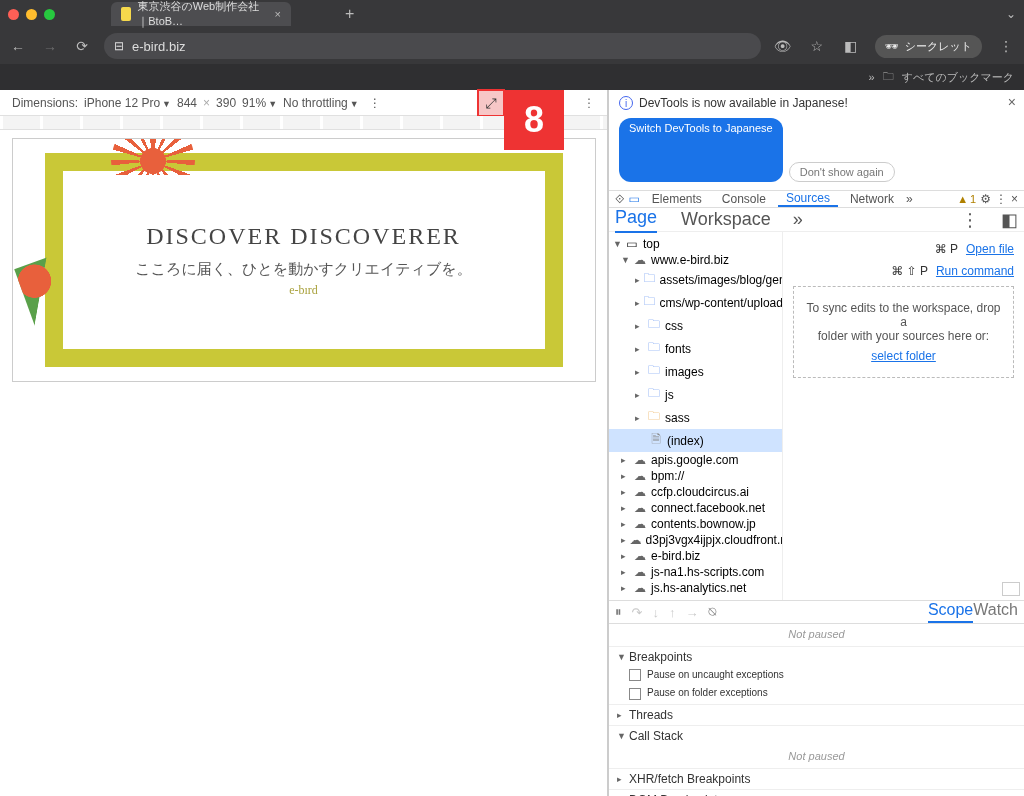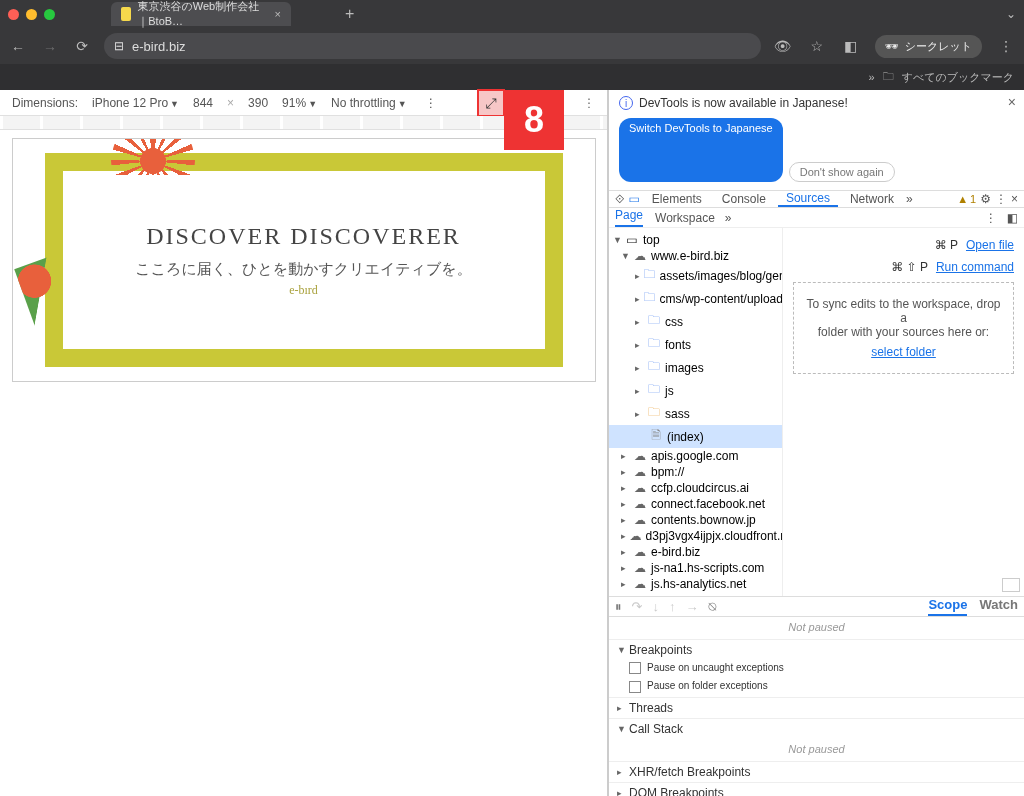--- a/index.html
+++ b/index.html
@@ -23,21 +23,21 @@
   .site-icon { font-size: 12px; }
   .right-icons { display: flex; gap: 14px; align-items: center; }
   .incognito { background: #555; color:#eee; padding: 4px 10px; border-radius: 16px; font-size: 11px; display:flex; align-items:center; gap:6px; }
   .bookmarks-bar { background: #2f2f31; height: 26px; display: flex; align-items: center; justify-content: flex-end; color: #bbb; padding: 0 10px; font-size: 11px; gap: 8px; }
 
   
   .split { display: flex; height: calc(796px - 28px - 36px - 26px); }
 
   
   .left { width: 608px; border-right: 1px solid #ccc; display: flex; flex-direction: column; background: #fff; }
-  .device-bar { height: 26px; border-bottom: 1px solid #e0e0e0; display: flex; align-items: center; padding: 0 12px; gap: 14px; font-size: 12px; color: #555; position: relative; }
+  .device-bar { height: 26px; border-bottom: 1px solid #e0e0e0; display: flex; align-items: center; padding: 0 12px; gap: 6px; font-size: 12px; color: #555; position: relative; }
   .device-bar .sep { color:#aaa; }
   .device-bar .chev { font-size: 9px; margin-left:2px; }
   .device-bar .more { margin-left: auto; color: #666; }
   .rotate-box { position:absolute; right: 102px; top:-1px; width: 28px; height: 28px; border:2px solid #e33; background:#f7c7c7; display:flex; align-items:center; justify-content:center; font-size:14px; color:#333; }
   .red-badge { position:absolute; left: 504px; top: 0px; background:#e33; color:#fff; width:60px; height:60px; font-size:36px; font-weight:600; display:flex; align-items:center; justify-content:center; z-index:5; }
   .ruler { height: 14px; border-bottom:1px solid #e0e0e0; background:repeating-linear-gradient(to right,#fff 0 3px,#f4f4f4 3px 40px); position:relative; }
   .viewport { padding: 8px; display:flex; justify-content:center; }
   .frame { width: 584px; height: 244px; border:1px solid #ccc; background: linear-gradient(#fff,#fff); position:relative; overflow:hidden; }
   .frame-border { position:absolute; inset:14px 32px 14px 32px; border:18px solid #c9c837; }
   .frame-inner { position:absolute; inset:36px 54px; background:#fff; display:flex; flex-direction:column; align-items:center; justify-content:center; font-family: Georgia, 'Times New Roman', serif; color:#444; text-align:center; }
@@ -55,21 +55,21 @@
   .notice .info-icon { width:14px;height:14px;border:1px solid #46e;border-radius:50%;color:#46e;font-size:10px;display:flex;align-items:center;justify-content:center; }
   .notice .close { position:absolute; right:8px; top:4px; color:#666; font-size:14px; }
   .chips { padding: 4px 10px 8px 10px; display:flex; gap:6px; flex-wrap:wrap; }
   .chip-blue { background:#1a73e8; color:#fff; padding:4px 10px; border-radius:12px; font-size:11px; }
   .chip-grey { border:1px solid #ccc; color:#777; padding:3px 10px; border-radius:12px; font-size:11px;margin-top:44px; }
   .dt-tabs { border-top:1px solid #ddd; border-bottom:1px solid #ddd; display:flex; align-items:center; height:26px; padding:0 6px; gap:4px; font-size:12px; color:#555; }
   .dt-tabs .tabitem { padding:0 8px; height:100%; display:flex; align-items:center; }
   .dt-tabs .active { color:#1a73e8; border-bottom:2px solid #1a73e8; }
   .dt-tabs .spacer { flex:1; }
   .warn-badge { color:#b08000; display:flex; align-items:center; gap:2px; font-size:11px; }
-  .dt-subtabs { display:flex; align-items:center; height:24px; border-bottom:1px solid #eee; padding:0 6px; font-size:12px; color:#555; gap:4px; }
+  .dt-subtabs { display:flex; align-items:center; height:24px; border-bottom:1px solid #eee; padding:0 6px; font-size:18px; color:#555; gap:16px; }
   .dt-subtabs .active { color:#1a73e8; border-bottom:2px solid #1a73e8; padding-bottom:3px; }
   .sources-body { display:flex; flex:0 0 300px; border-bottom:1px solid #ddd; }
   .tree { width:174px; border-right:1px solid #eee; padding:4px 0; font-size:12px; overflow:auto; }
   .tree-row { display:flex; align-items:center; gap:4px; padding:1px 4px; white-space:nowrap; }
   .tree-row.indent1 { padding-left: 12px; }
   .tree-row.indent2 { padding-left: 26px; }
   .tree-row.indent3 { padding-left: 40px; }
   .tree-row.sel { background:#cfe3ff; }
   .tri { width:8px; color:#666; font-size:9px; }
   .fico { width:14px; text-align:center; }
@@ -77,21 +77,21 @@
   .folder { color:#5b8def; }
   .folder-or { color:#e8a33d; }
   .file { color:#888; }
   .right-pane { flex:1; padding:10px; font-size:12px; color:#333; display:flex; flex-direction:column; gap:8px; position:relative; }
   .kbd-row { display:flex; justify-content:flex-end; gap:8px; align-items:center; }
   .dropzone { border:1px dashed #bbb; padding:14px 10px; text-align:center; color:#555; font-size:12px; }
   .link { color:#1a73e8; text-decoration:underline; }
   .corner-btn { position:absolute; right:4px; bottom:4px; border:1px solid #ccc; width:18px; height:14px; }
 
   .dbg-bar { display:flex; align-items:center; height:24px; border-bottom:1px solid #ddd; padding:0 6px; gap:10px; color:#777; font-size:13px; }
-  .scope-tabs { margin-left:auto; display:flex; gap:12px; font-size:13px;font-weight:bold; }
+  .scope-tabs { margin-left:auto; display:flex; font-size:16px; }
   .scope-tabs .active { color:#1a73e8; border-bottom:2px solid #1a73e8; padding-bottom:2px; }
   .paused-text { text-align:center; color:#999; font-style:italic; font-size:11px; }
   .sect { border-bottom:1px solid #eee; }
   .sect-h { padding:3px 8px; font-size:12px; color:#333; display:flex; align-items:center; gap:4px; }
   .sect-body { padding:2px 8px 4px 20px; font-size:10px; color:#333; }
   .cb { width:12px; height:12px; border:1px solid #888; display:inline-block; margin-right:6px; vertical-align:middle; }
 
 </style>
 </head>
 <body>

